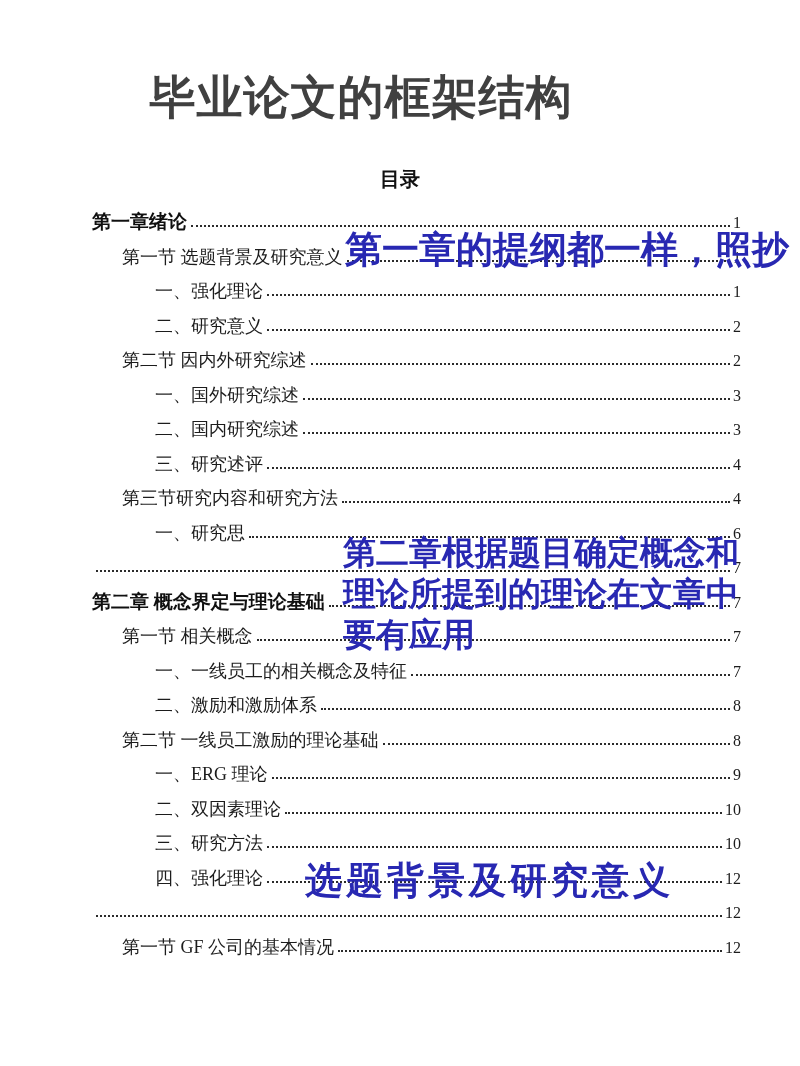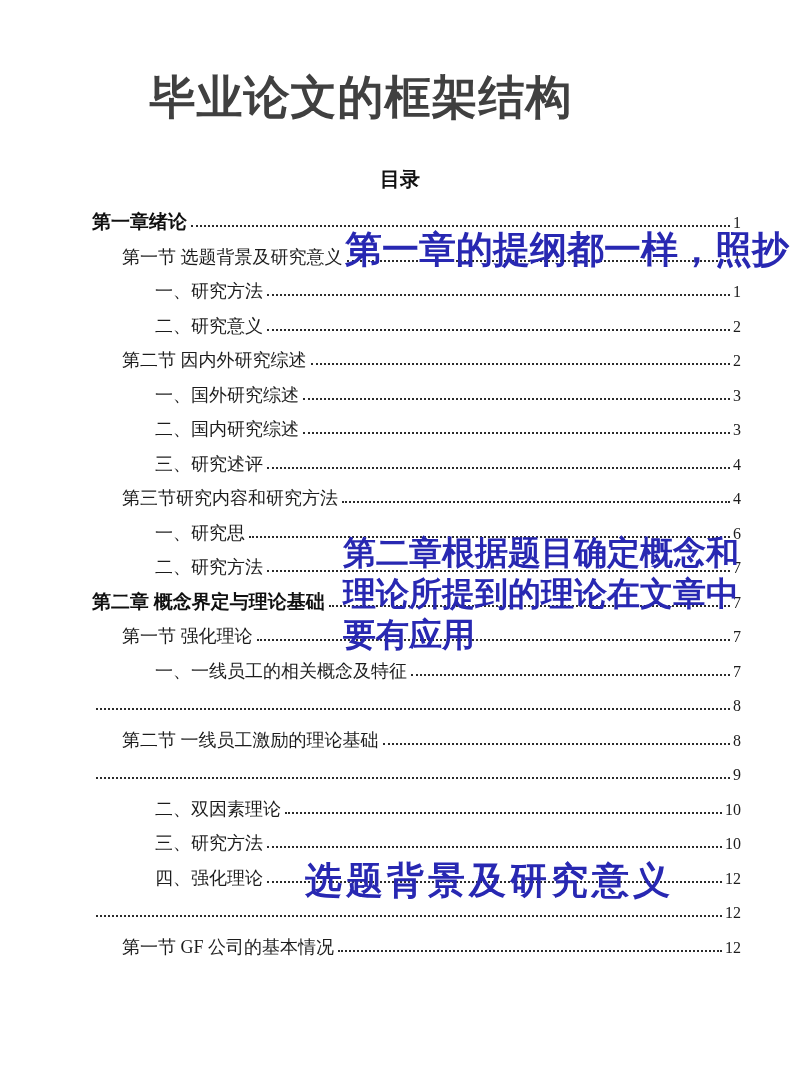--- a/index.html
+++ b/index.html
@@ -89,21 +89,21 @@
       <span class="toc-label">第一章绪论</span>
       <span class="leader"></span>
       <span class="pg">1</span>
     </div>
     <div class="toc-row lvl1">
       <span class="toc-label">第一节 选题背景及研究意义</span>
       <span class="leader"></span>
       <span class="pg">1</span>
     </div>
     <div class="toc-row lvl2">
-      <span class="toc-label">一、研究方法</span>
+      <span class="toc-label">一、强化理论</span>
       <span class="leader"></span>
       <span class="pg">1</span>
     </div>
     <div class="toc-row lvl2">
       <span class="toc-label">二、研究意义</span>
       <span class="leader"></span>
       <span class="pg">2</span>
     </div>
     <div class="toc-row lvl1">
       <span class="toc-label">第二节 因内外研究综述</span>
@@ -129,49 +129,50 @@
       <span class="toc-label">第三节研究内容和研究方法</span>
       <span class="leader"></span>
       <span class="pg">4</span>
     </div>
     <div class="toc-row lvl2">
       <span class="toc-label">一、研究思</span>
       <span class="leader"></span>
       <span class="pg">6</span>
     </div>
     <div class="toc-row lvl2">
-      <span class="toc-label">二、研究方法</span>
       <span class="leader"></span>
       <span class="pg">7</span>
     </div>
     <div class="toc-row lvl0">
       <span class="toc-label">第二章 概念界定与理论基础</span>
       <span class="leader"></span>
       <span class="pg">7</span>
     </div>
     <div class="toc-row lvl1">
-      <span class="toc-label">第一节 强化理论</span>
+      <span class="toc-label">第一节 相关概念</span>
       <span class="leader"></span>
       <span class="pg">7</span>
     </div>
     <div class="toc-row lvl2">
       <span class="toc-label">一、一线员工的相关概念及特征</span>
       <span class="leader"></span>
       <span class="pg">7</span>
     </div>
     <div class="toc-row lvl2">
+      <span class="toc-label">二、激励和激励体系</span>
       <span class="leader"></span>
       <span class="pg">8</span>
     </div>
     <div class="toc-row lvl1">
       <span class="toc-label">第二节 一线员工激励的理论基础</span>
       <span class="leader"></span>
       <span class="pg">8</span>
     </div>
     <div class="toc-row lvl2">
+      <span class="toc-label">一、ERG 理论</span>
       <span class="leader"></span>
       <span class="pg">9</span>
     </div>
     <div class="toc-row lvl2">
       <span class="toc-label">二、双因素理论</span>
       <span class="leader"></span>
       <span class="pg">10</span>
     </div>
     <div class="toc-row lvl2">
       <span class="toc-label">三、研究方法</span>

